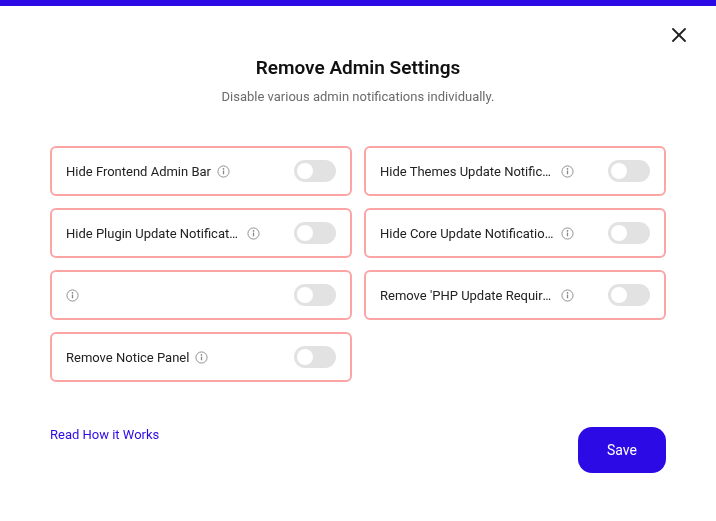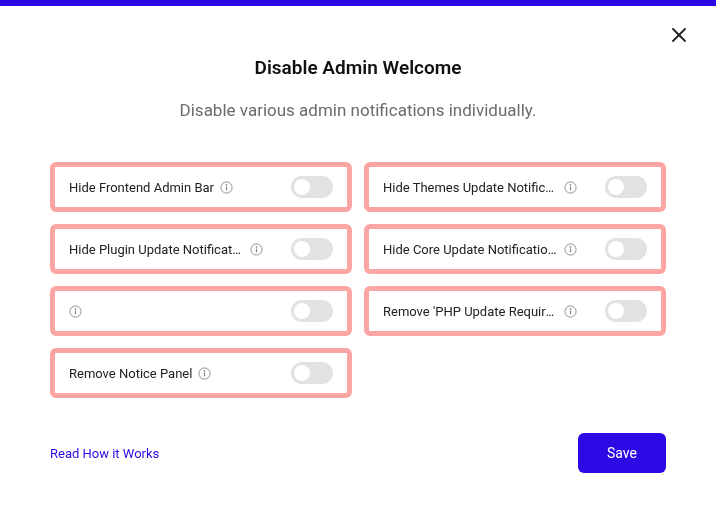--- a/index.html
+++ b/index.html
@@ -27,33 +27,33 @@
   .header {
     text-align: center;
     margin-top: 50px;
   }
   .title {
     font-size: 19px;
     font-weight: 600;
     color: #111;
   }
   .subtitle {
-    margin-top: 21px;
-    font-size: 17px;
+    margin-top: 10px;
+    font-size: 13px;
     color: #6b6b6b;
   }
   .settings-grid {
     display: grid;
     grid-template-columns: 1fr 1fr;
     gap: 12px;
     padding: 0 50px;
     margin-top: 42px;
   }
   .setting-item {
-    border: 5px solid #fca5a5;
+    border: 2px solid #fca5a5;
     border-radius: 6px;
     height: 50px;
     display: flex;
     align-items: center;
     justify-content: space-between;
     padding: 0 14px;
     background: #fff;
   }
   .setting-label-wrap {
     display: flex;
@@ -93,55 +93,55 @@
     height: 16px;
     background: #fff;
     border-radius: 50%;
   }
   .footer {
     position: absolute;
     bottom: 48px;
     left: 50px;
     right: 50px;
     display: flex;
-    align-items: center;
+    align-items: flex-start;
     justify-content: space-between;
   }
   .read-link {
     font-size: 13px;
     color: #2c0ae6;
     text-decoration: none;
     cursor: pointer;
   }
   .save-btn {
     background: #2c0ae6;
     color: #fff;
     border: none;
-    border-radius: 6px;
+    border-radius: 14px;
     width: 88px;
-    height: 40px;
+    height: 46px;
     font-size: 14px;
     cursor: pointer;
     font-family: inherit;
   }
 </style>
 </head>
 <body>
 
 <div class="top-bar"></div>
 
 <div class="close-btn">
   <svg width="14" height="14" viewBox="0 0 14 14">
     <line x1="1" y1="1" x2="13" y2="13" stroke="currentColor" stroke-width="1.8" stroke-linecap="round"></line>
     <line x1="13" y1="1" x2="1" y2="13" stroke="currentColor" stroke-width="1.8" stroke-linecap="round"></line>
   </svg>
 </div>
 
 <div class="header">
-  <div class="title">Disable Admin Welcome</div>
+  <div class="title">Remove Admin Settings</div>
   <div class="subtitle">Disable various admin notifications individually.</div>
 </div>
 
 <div class="settings-grid">
 
   <div class="setting-item">
     <div class="setting-label-wrap">
       <span class="setting-label">Hide Frontend Admin Bar</span>
       <span class="info-icon">
         <svg width="13" height="13" viewBox="0 0 14 14">

